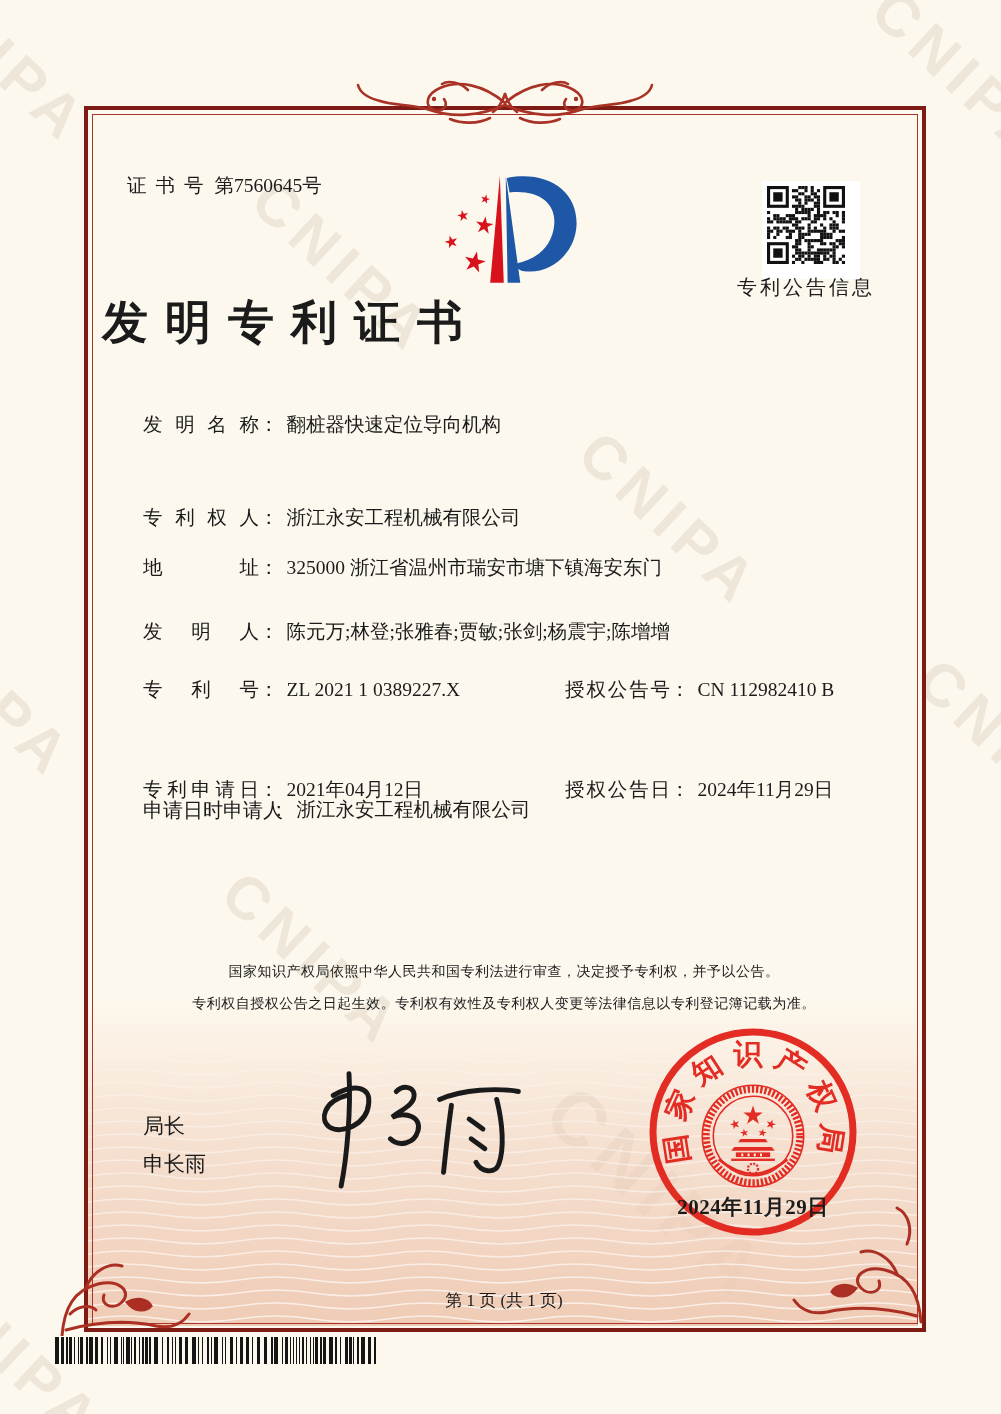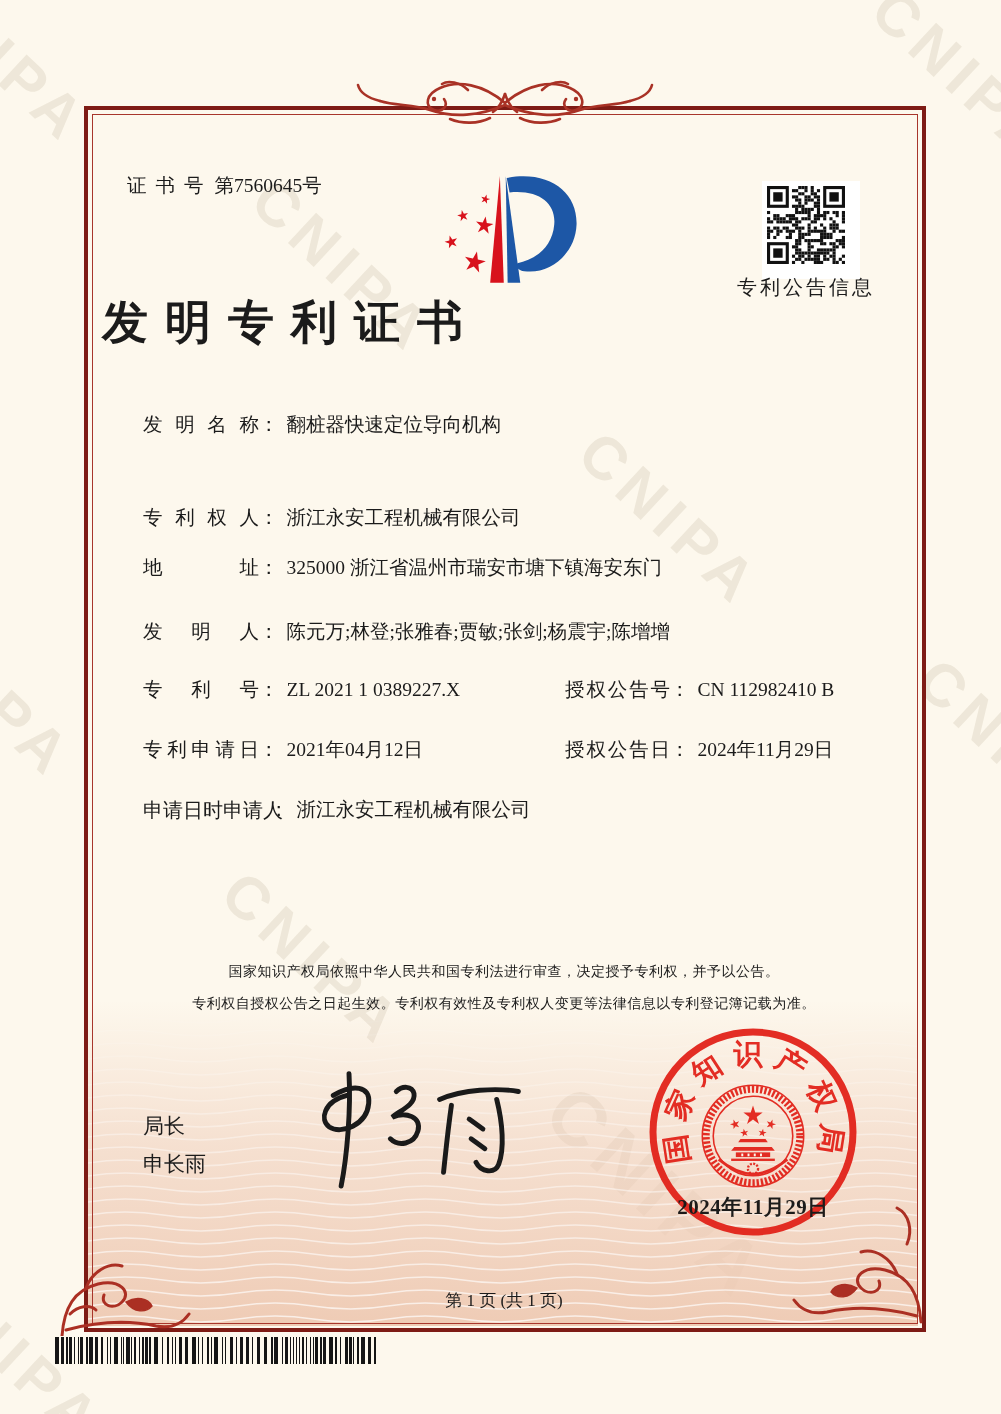--- a/index.html
+++ b/index.html
@@ -416,21 +416,21 @@
   </div>
   <div class="row" style="top:618px">
     <span class="f-label">发明人</span><span class="f-colon">：</span><span class="f-value">陈元万;林登;张雅春;贾敏;张剑;杨震宇;陈增增</span>
   </div>
   <div class="row" style="top:676px">
     <span class="f-label">专利号</span><span class="f-colon">：</span><span class="f-value">ZL 2021 1 0389227.X</span>
     <span class="rcol">
       <span class="f-label">授权公告号</span><span class="f-colon">：</span><span class="f-value">CN 112982410 B</span>
     </span>
   </div>
-  <div class="row" style="top:736px">
+  <div class="row" style="top:776px">
     <span class="f-label">专利申请日</span><span class="f-colon">：</span><span class="f-value">2021年04月12日</span>
     <span class="rcol">
       <span class="f-label">授权公告日</span><span class="f-colon">：</span><span class="f-value">2024年11月29日</span>
     </span>
   </div>
   <div class="row wide" style="top:796px">
     <span class="f-label">申请日时申请人</span><span class="f-colon">：</span><span class="f-value">浙江永安工程机械有限公司</span>
   </div>
 
   <div class="stmt" style="top:963px">国家知识产权局依照中华人民共和国专利法进行审查，决定授予专利权，并予以公告。</div>

